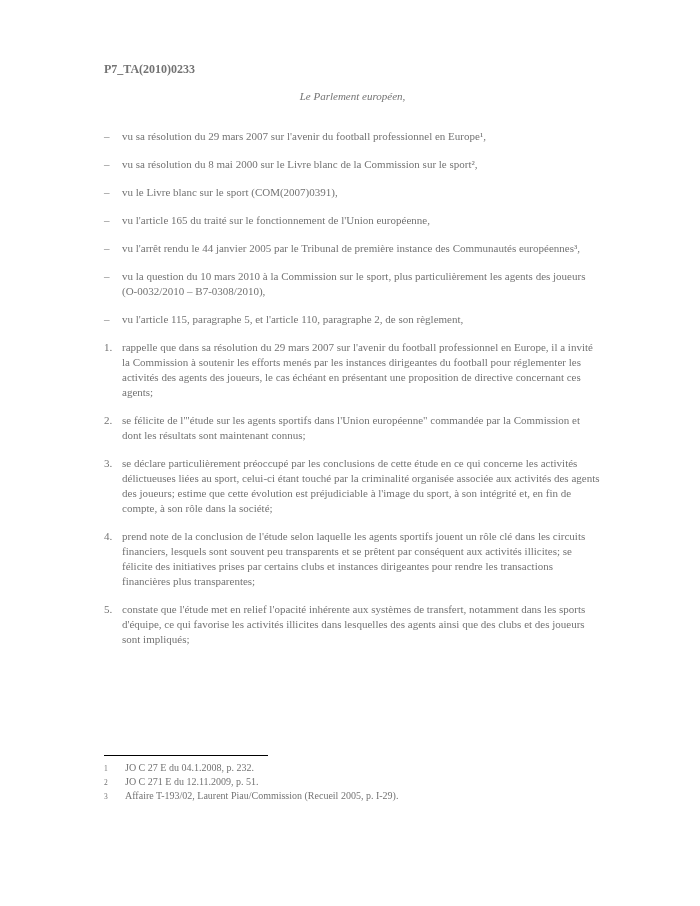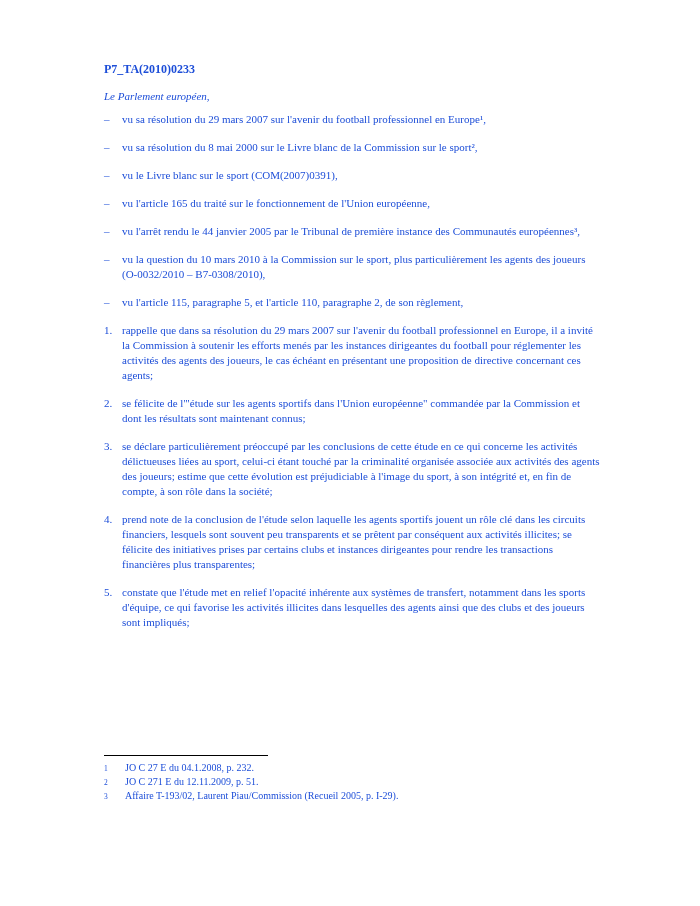--- a/index.html
+++ b/index.html
@@ -6,21 +6,21 @@
     margin: 0;
     padding: 0;
     background: #ffffff;
   }
   .page {
     position: relative;
     width: 700px;
     height: 906px;
     background: #ffffff;
     font-family: "Liberation Serif", serif;
-    color: #1d4ed8;
+    color: #737373;
     overflow: hidden;
   }
   .content {
     position: absolute;
     left: 104px;
     top: 62px;
     width: 497px;
   }
   .doc-ref {
     font-size: 12px;
@@ -37,21 +37,22 @@
   .doc-subtitle {
     font-size: 11.5px;
     font-weight: bold;
     line-height: 14px;
     margin: 0 0 31px 0;
   }
   .opening {
     font-size: 11px;
     font-style: italic;
     line-height: 15px;
-    margin: 0 0 8px 0;
+    margin: 0 0 25px 0;
+    text-align: center;
   }
   .row {
     display: flex;
     font-size: 11px;
     line-height: 15px;
   }
   .citations .row { margin-bottom: 13px; }
   .paragraphs .row { margin-bottom: 13px; }
   .marker {
     flex: none;

